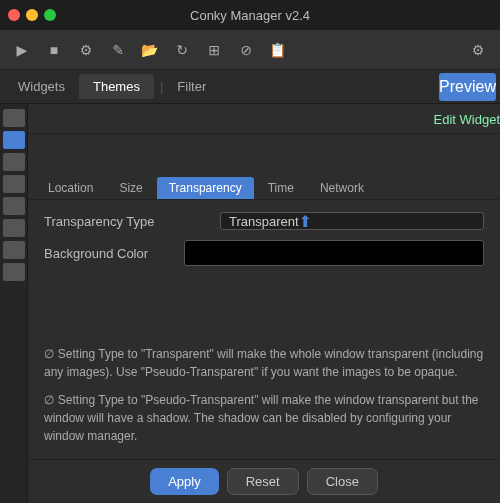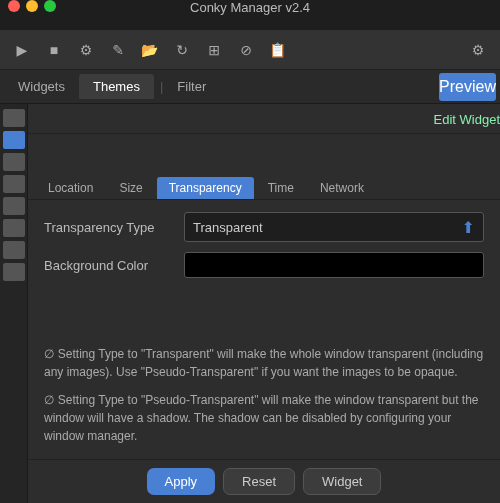--- a/index.html
+++ b/index.html
@@ -12,21 +12,21 @@
       color: #ccc;
       overflow: hidden;
       position: relative;
     }
 
     
     .title-bar {
       background: #1e1e1e;
       height: 30px;
       display: flex;
-      align-items: flex-start;
+      align-items: center;
       justify-content: center;
       position: relative;
     }
     .title-bar-title {
       color: #bbb;
       font-size: 13px;
     }
     .title-bar-controls {
       position: absolute;
       left: 8px;
@@ -191,25 +191,26 @@
       gap: 4px;
     }
     .select-box {
       flex: 1;
       background: #1e1e1e;
       border: 1px solid #555;
       border-radius: 3px;
       padding: 3px 8px;
       color: #ccc;
       font-size: 13px;
-      height: 30px;
-      display: flex;
-      align-items: center;
-      justify-content: space-between;
-      cursor: pointer;
+      height: 18px;
+      display: flex;
+      align-items: center;
+      justify-content: flex-start;
+      cursor: pointer;
+      margin-left: 36px;
     }
     .select-arrow {
       color: #4a80d4;
       font-size: 16px;
     }
     .number-input {
       width: 60px;
       background: #1e1e1e;
       border: 1px solid #555;
       border-radius: 3px;
@@ -376,17 +377,17 @@
     </div>
 
     <div class="info-section">
       <div class="info-para">∅ Setting Type to "Transparent" will make the whole window transparent (including any images). Use "Pseudo-Transparent" if you want the images to be opaque.</div>
       <div class="info-para">∅ Setting Type to "Pseudo-Transparent" will make the window transparent but the window will have a shadow. The shadow can be disabled by configuring your window manager.</div>
     </div>
 
     <div class="dialog-footer">
       <button class="footer-btn btn-apply">Apply</button>
       <button class="footer-btn btn-reset">Reset</button>
-      <button class="footer-btn btn-close">Widget</button>
+      <button class="footer-btn btn-close">Close</button>
     </div>
   </div>
 
 </div>
 
 </body></html>

